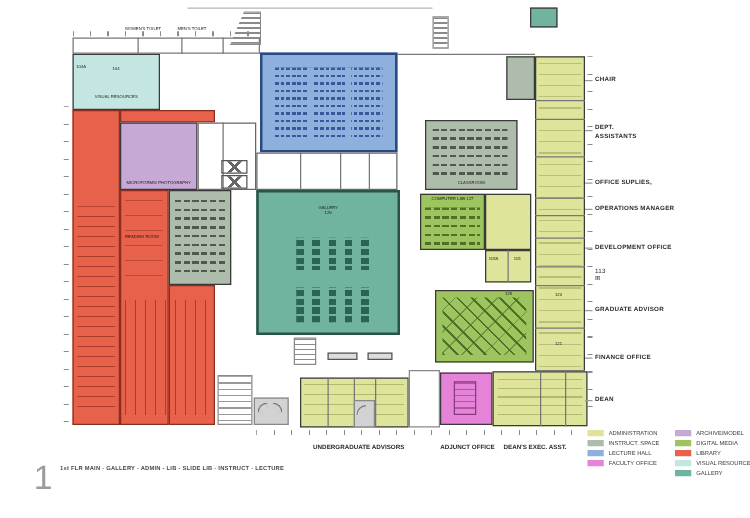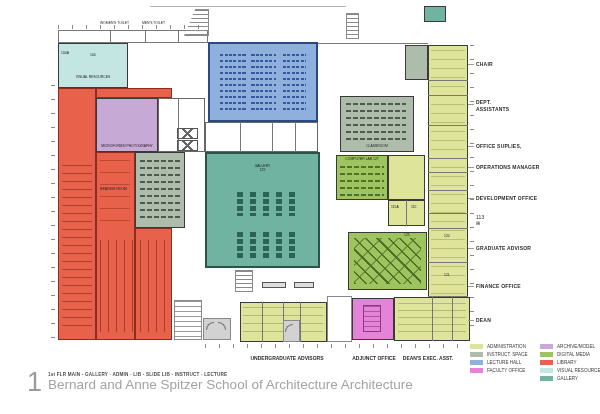--- a/index.html
+++ b/index.html
@@ -226,15 +226,14 @@
     <span class="legend-swatch" style="background-color: rgb(196, 230, 226);"></span>
     <span class="legend-label">VISUAL RESOURCES</span>
   </div>
   <div class="legend-row" style="left:540px;top:376px;">
     <span class="legend-swatch" style="background-color: rgb(111, 179, 160);"></span>
     <span class="legend-label">GALLERY</span>
   </div>
 
   <div id="title-num">1</div>
   <div id="title-tag">1st FLR    MAIN - GALLERY - ADMIN - LIB - SLIDE LIB - INSTRUCT - LECTURE</div>
-  <div id="title-main">Bernard and Anne Spitzer School of Architecture Architecture</div>
 
 </div>
 
 </body></html>

